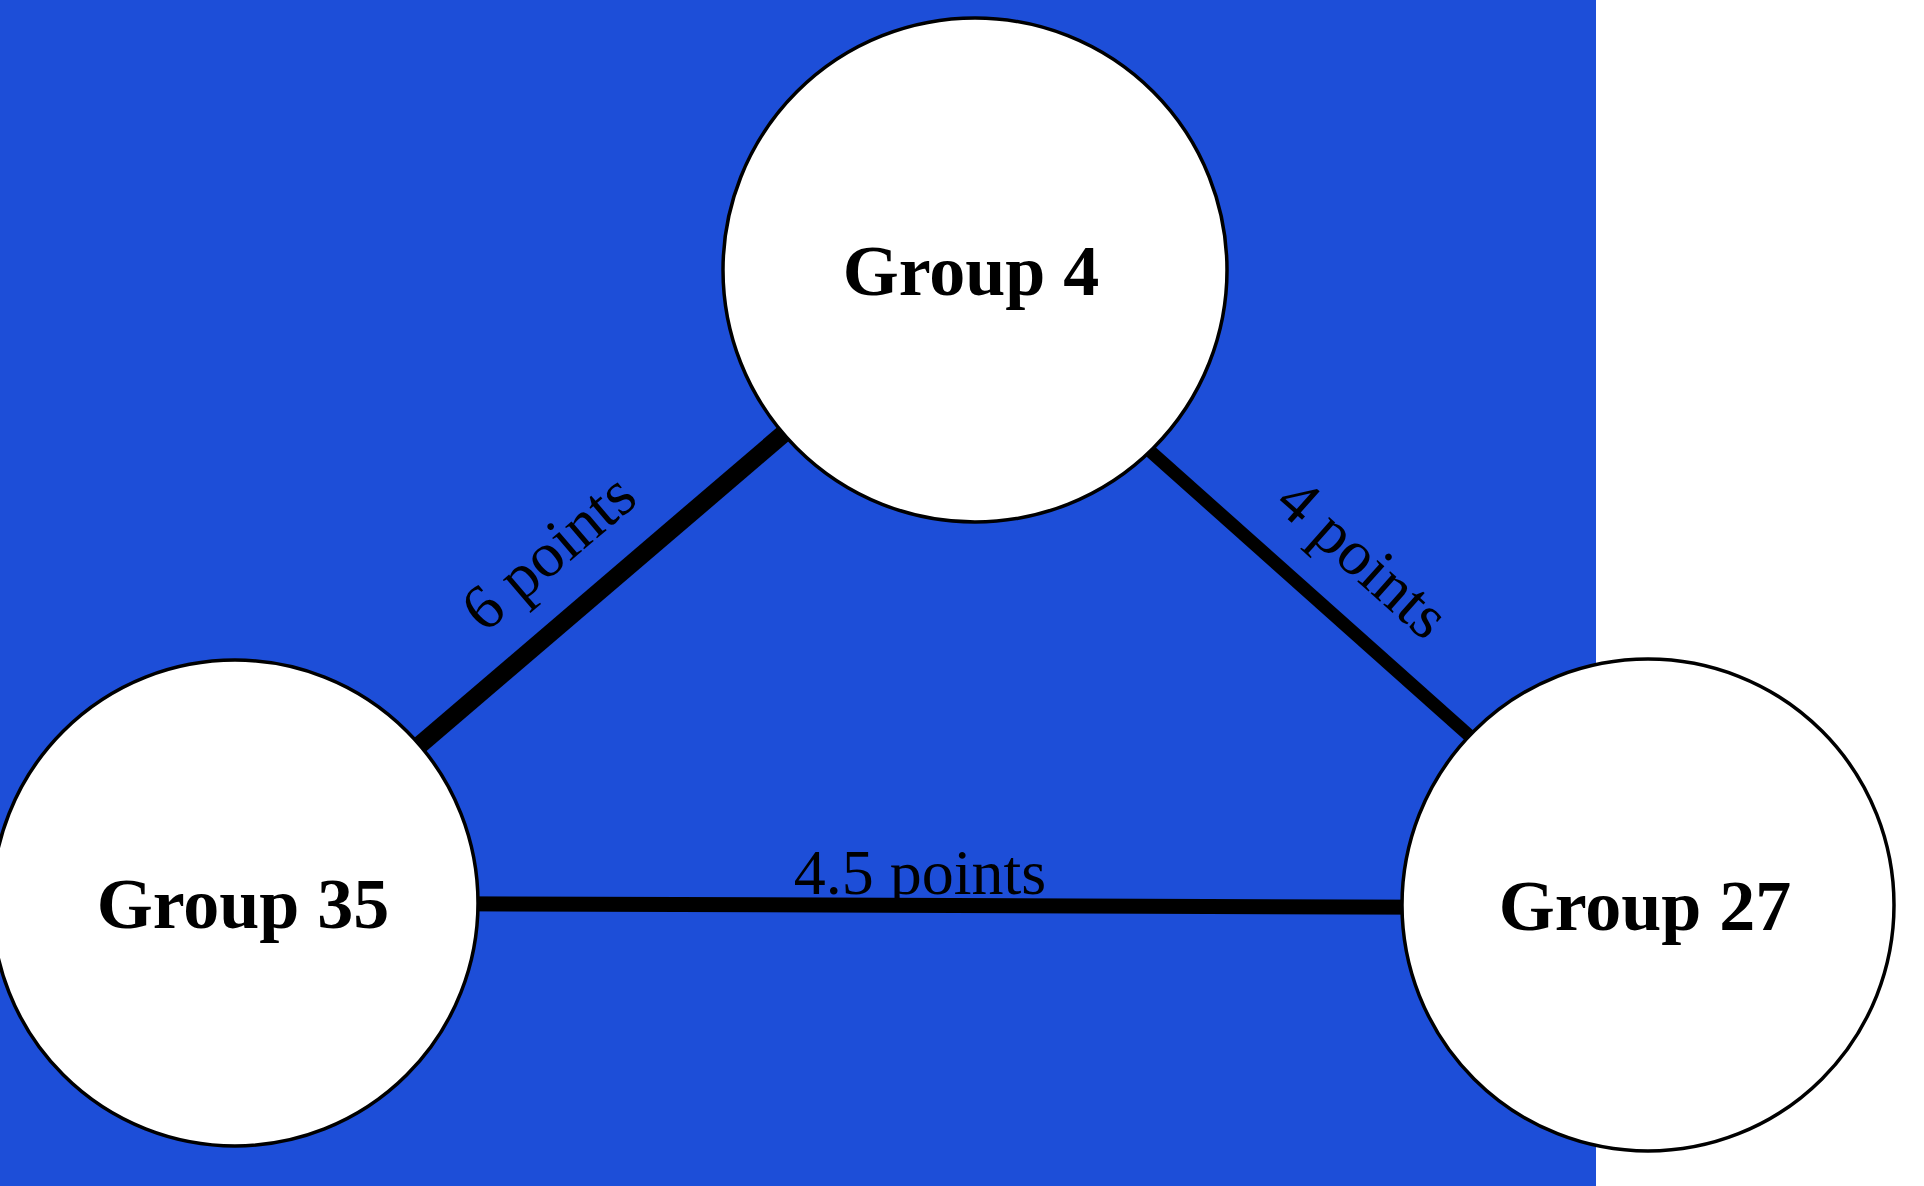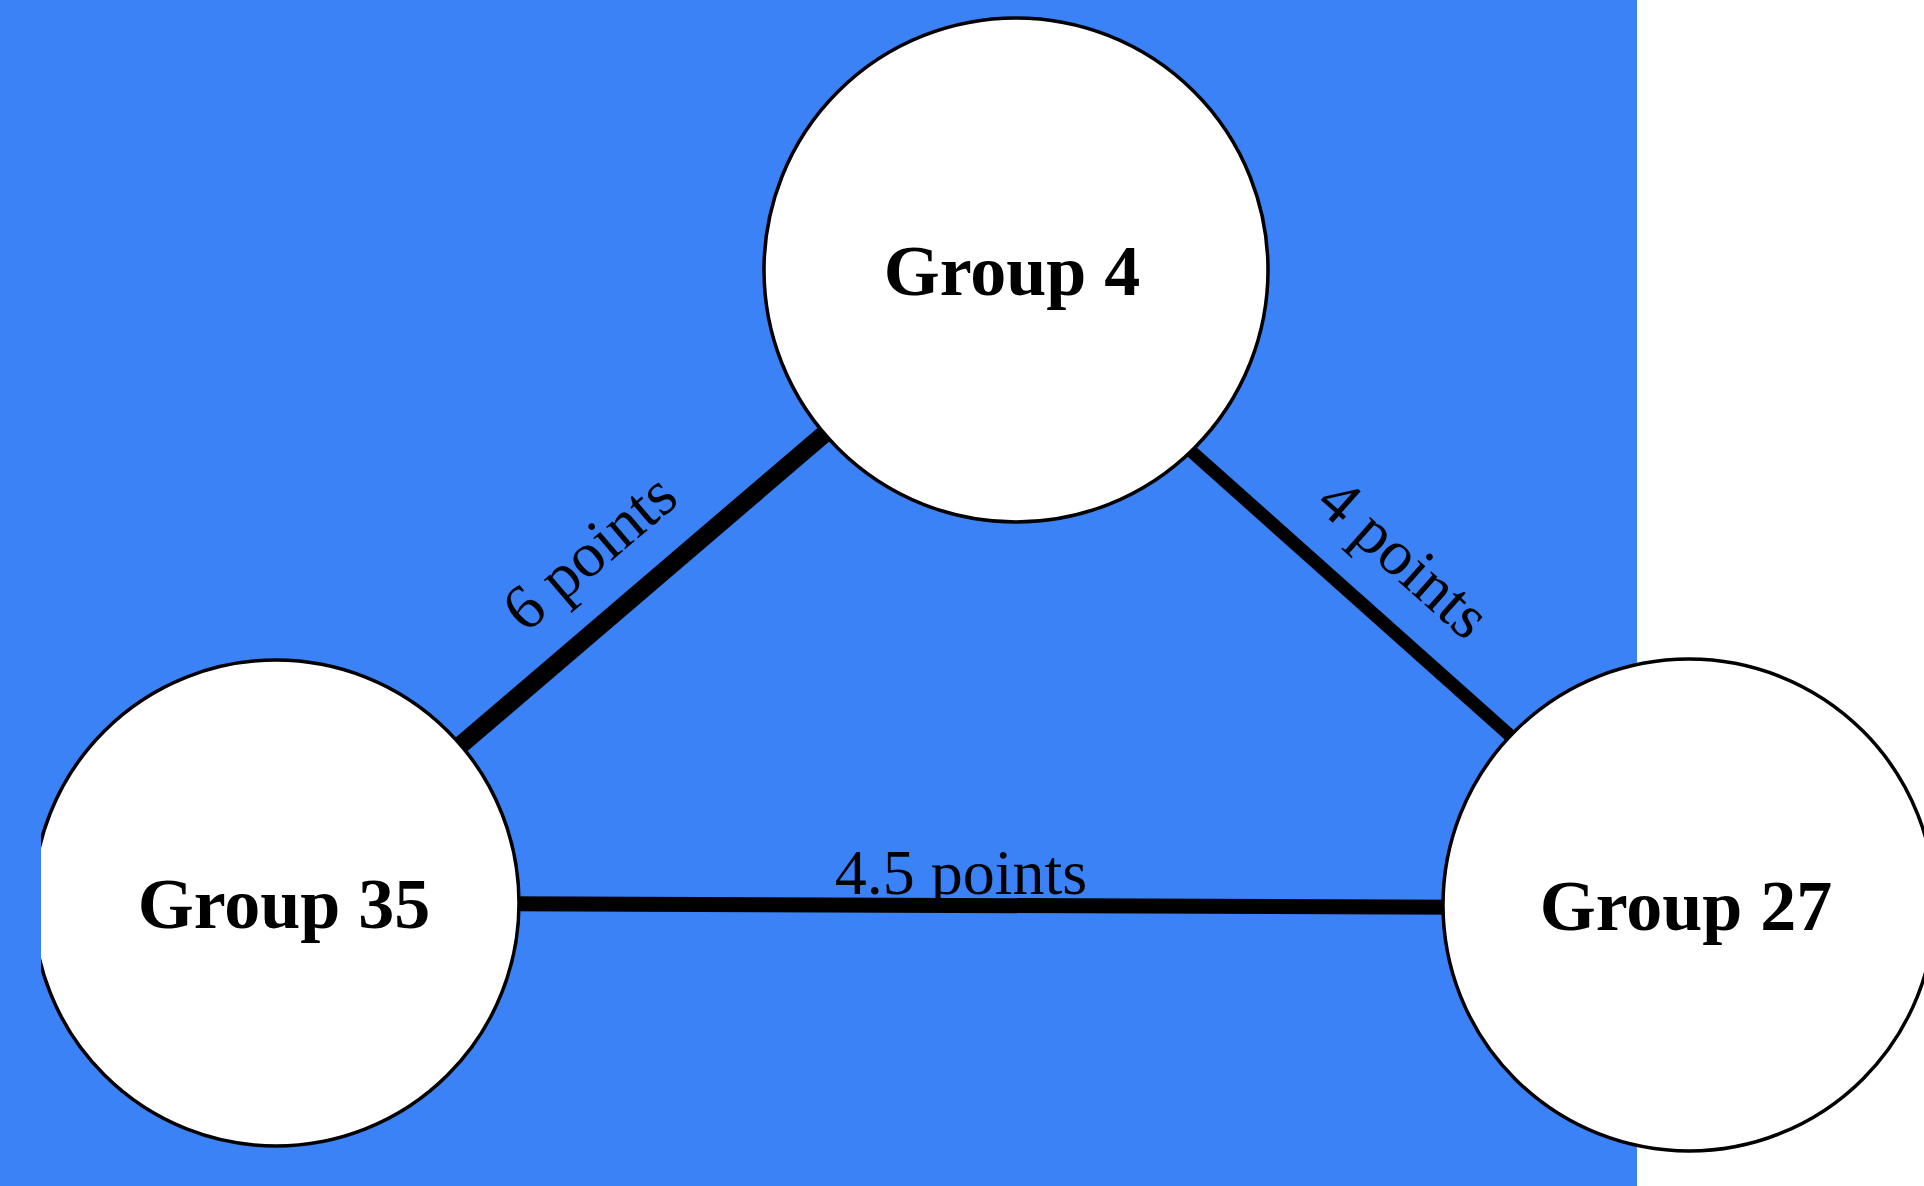--- a/index.html
+++ b/index.html
@@ -7,22 +7,21 @@
     padding: 0;
     background: #ffffff;
     width: 1924px;
     height: 1186px;
     overflow: hidden;
   }
   .stage {
     position: relative;
     width: 1596px;
     height: 1186px;
-    background: #3b82f6;
-    padding-left: 41px;
+    background: #1d4ed8;
   }
   svg { display: block; }
   .edge-line {
     stroke: #000000;
     fill: none;
   }
   .node-circle {
     fill: #ffffff;
     stroke: #000000;
     stroke-width: 3.5;

